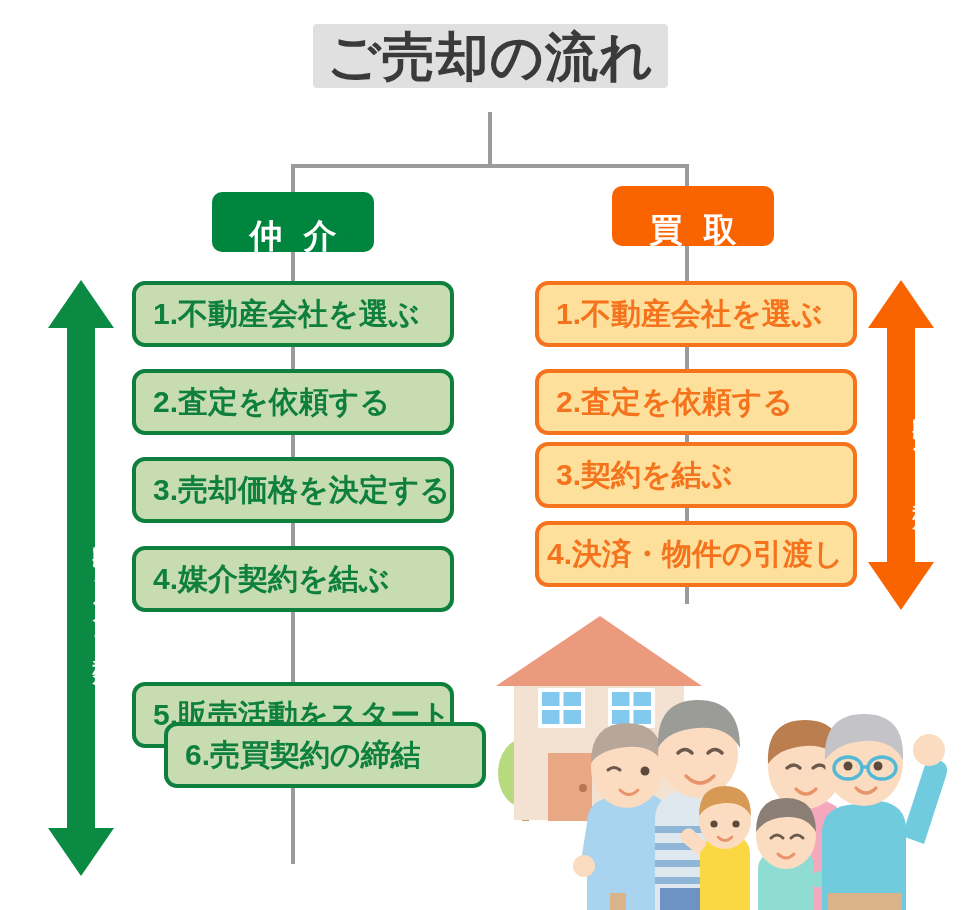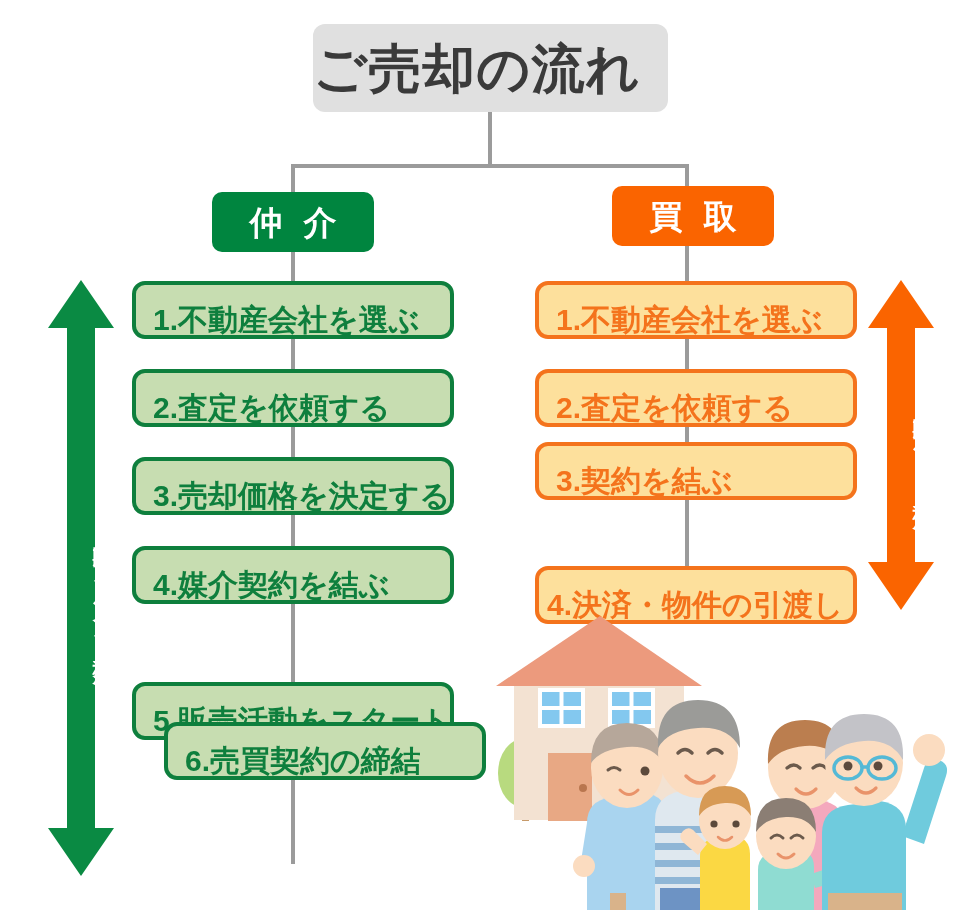--- a/index.html
+++ b/index.html
@@ -26,65 +26,65 @@
   }
   .conn-v { width: 4px; }
   .conn-h { height: 4px; }
 
   
   #title-box {
     position: absolute;
     left: 313px;
     top: 24px;
     width: 355px;
-    height: 88px;
+    height: 64px;
     background: #e0e0e0;
-    border-radius: 12px;
+    border-radius: 4px;
     display: flex;
     align-items: center;
-    justify-content: flex-start;
+    justify-content: center;
   }
   #title-text {
     font-size: 53px;
     font-weight: bold;
     color: #3a3a3a;
     letter-spacing: 1px;
     line-height: 1;
   }
 
   
   .head-box {
     position: absolute;
     height: 60px;
     border-radius: 10px;
     display: flex;
-    align-items: center;
+    align-items: flex-end;
     justify-content: center;
   }
   .head-text {
     font-size: 33px;
     font-weight: bold;
     color: #ffffff;
     letter-spacing: 6px;
     text-indent: 6px;
     line-height: 1;
   }
   #head-green { left: 212px; top: 192px; width: 162px; background: #00853f; }
   #head-orange { left: 612px; top: 186px; width: 162px; background: #fa6400; }
 
   
   .step {
     position: absolute;
-    height: 58px;
+    height: 66px;
     border-radius: 13px;
     border-style: solid;
     border-width: 4px;
     box-sizing: border-box;
     display: flex;
-    align-items: flex-end;
+    align-items: center;
     padding-left: 17px;
   }
   .step-label {
     font-size: 30px;
     font-weight: bold;
     line-height: 1;
     white-space: nowrap;
   }
   .step.green {
     left: 132px;
@@ -178,21 +178,21 @@
 
   <div class="step orange" style="top:281px;">
     <span class="step-label">1.不動産会社を選ぶ</span>
   </div>
   <div class="step orange" style="top:369px;">
     <span class="step-label">2.査定を依頼する</span>
   </div>
   <div class="step orange" style="top:442px;">
     <span class="step-label">3.契約を結ぶ</span>
   </div>
-  <div class="step orange" style="top:566px;padding-left:8px;">
+  <div class="step orange" style="top:521px;padding-left:8px;">
     <span class="step-label">4.決済・物件の引渡し</span>
   </div>
 
   <div class="arrow" id="arrow-green">
     <svg viewBox="0 0 66 596" width="66" height="596">
       <polygon points="33,0 66,48 47,48 47,548 66,548 33,596 0,548 19,548 19,48 0,48" fill="#0a8a43"></polygon>
     </svg>
     <span class="arrow-text">期間・3ヶ月〜6ヶ月程度</span>
   </div>
 

